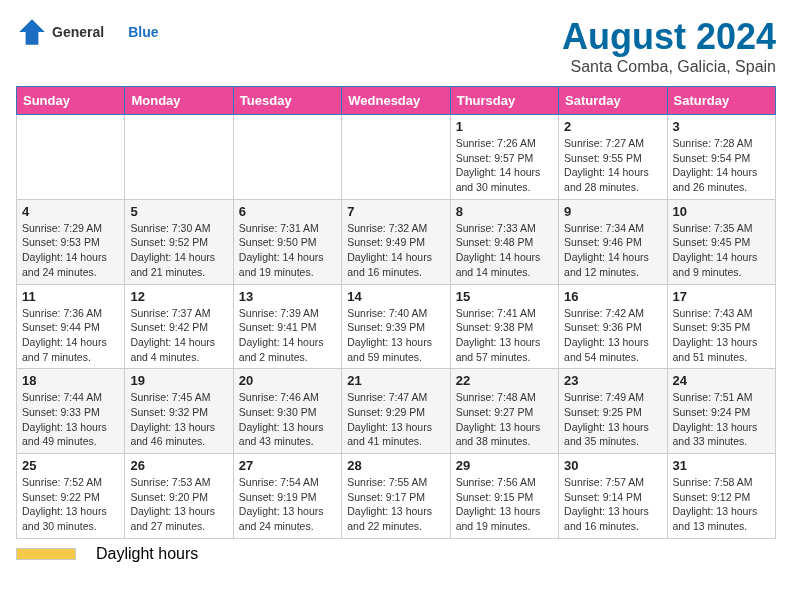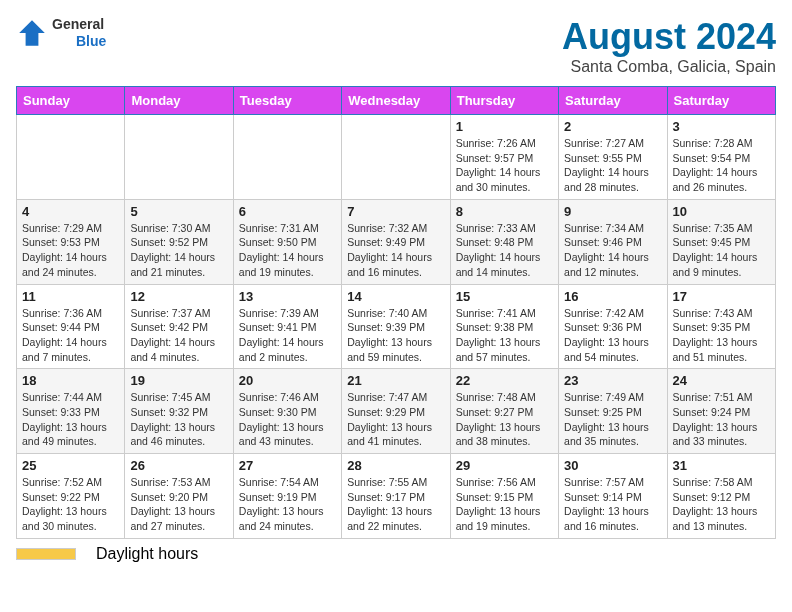--- a/index.html
+++ b/index.html
@@ -16,21 +16,20 @@
       align-items: flex-start;
       margin-bottom: 10px;
     }
     .logo {
       display: flex;
       align-items: center;
       gap: 4px;
     }
     .logo-text {
       display: flex;
-      flex-direction: column;
       font-size: 14px;
       line-height: 1.2;
     }
     .logo-text .general { color: #333; font-weight: bold; }
     .logo-text .blue { color: #1a6fc4; font-weight: bold; padding-left: 24px; }
     .logo-icon {
       width: 32px;
       height: 32px;
     }
     .title-area {
@@ -45,21 +44,21 @@
       font-size: 16px;
       color: #444;
       font-weight: normal;
     }
     .calendar-table {
       width: 100%;
       border-collapse: collapse;
       font-size: 11px;
     }
     .calendar-table th {
-      background-color: #d946ef;
+      background-color: #ec4899;
       color: #fff;
       text-align: left;
       padding: 6px 6px;
       font-size: 13px;
       border: 1px solid #2a7abd;
     }
     .calendar-table td {
       border: 1px solid #ccc;
       padding: 4px 5px;
       vertical-align: top;

